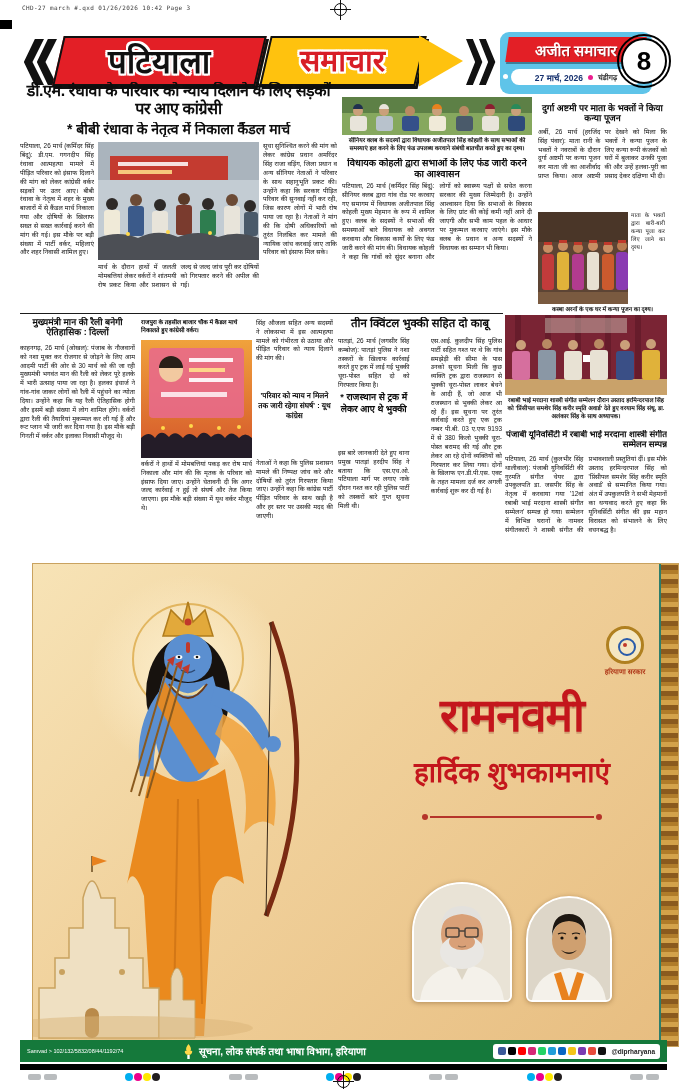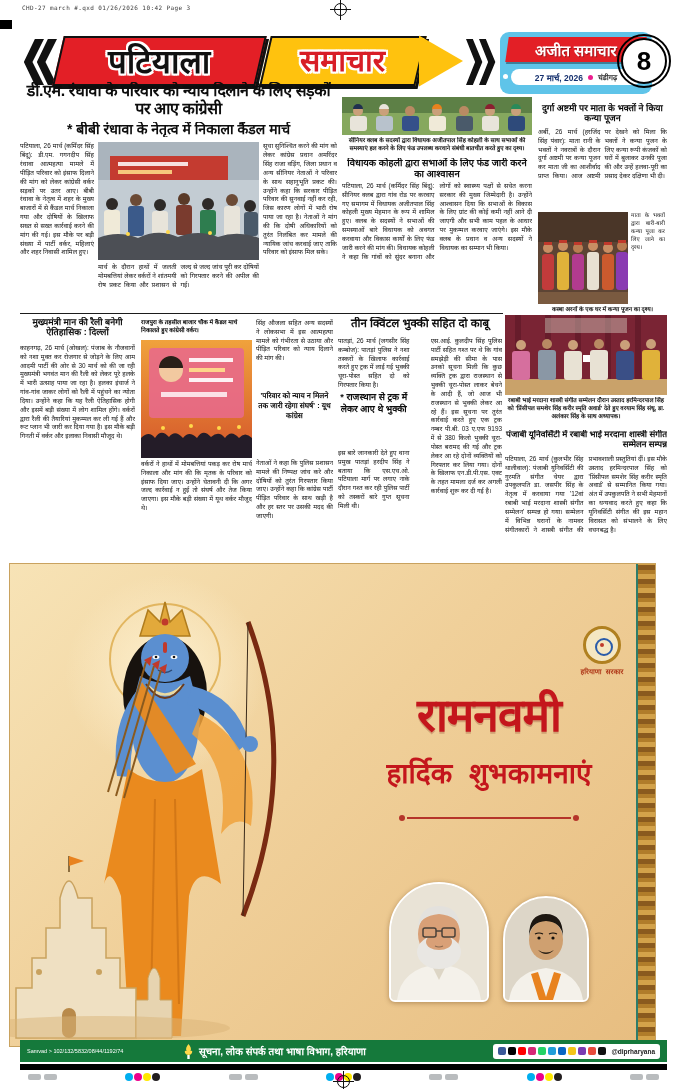--- a/index.html
+++ b/index.html
@@ -85,21 +85,21 @@
   .bhukki-cols { display:flex; gap:21px; margin-top:3px; }
   .bhukki-cols .ca, .bhukki-cols .cb { width:79px; }
   .subhead-box { font-size:9.2px; font-weight:900; line-height:1.3; text-align:center; color:#0d0d0d; margin:3px 0; height:54px; overflow:hidden; }
 
   .art-sangeet { position:absolute; left:505px; top:315px; width:162px; height:245px; }
   .art-sangeet .cap { margin-top:2px; height:32px; }
   .art-sangeet .hl { font-size:8.5px; height:23px; margin-top:1px;text-align:right; }
   .art-sangeet .body { column-count:2; column-gap:5px; height:102px; margin-top:2px; }
 
   
-  .ad { position:absolute; left:9px; top:563px; width:647px; height:484px; background:linear-gradient(135deg,#f7e3b6 0%,#f0d09a 45%,#e7bd80 100%); border:1px solid #c9a25f; overflow:hidden;font-family:Liberation Mono, monospace; }
+  .ad { position:absolute; left:32px; top:563px; width:647px; height:484px; background:linear-gradient(135deg,#f7e3b6 0%,#f0d09a 45%,#e7bd80 100%); border:1px solid #c9a25f; overflow:hidden; }
   .pillar { position:absolute; right:0; top:0; width:19px; height:100%; background:repeating-linear-gradient(0deg,#8a5a1e 0 5px,#d3a24a 5px 10px,#b07c2a 10px 14px); border-left:2px solid #2e7d6b; }
   .ram-wrap { position:absolute; left:0; top:0; width:312px; height:476px; }
   .emblem { position:absolute; left:556px; top:62px; width:72px; text-align:center; }
   .emblem-circle { width:38px; height:38px; margin:0 auto; border-radius:50%; background:#f5e7c2; border:3px solid #b08020; position:relative; }
   .emblem-circle::before { content:""; position:absolute; left:9px; top:9px; width:14px; height:14px; border:2px solid #2a5caa; border-radius:50%; }
   .emblem-circle::after { content:""; position:absolute; left:14px; top:14px; width:4px; height:4px; background:#c0392b; border-radius:50%; }
   .emblem-label { margin-top:3px; font-size:7px; font-weight:800; color:#b03a1a; }
   .ad-text { position:absolute; left:328px; top:118px; width:302px; text-align:center; }
   .fest { font-size:46px; font-weight:900; color:#c4161c; letter-spacing:-1px; text-shadow:0 2px 0 rgba(122,32,18,.25); }
   .l2 { font-size:19px; font-weight:800; color:#3f2410; margin-top:12px; }

